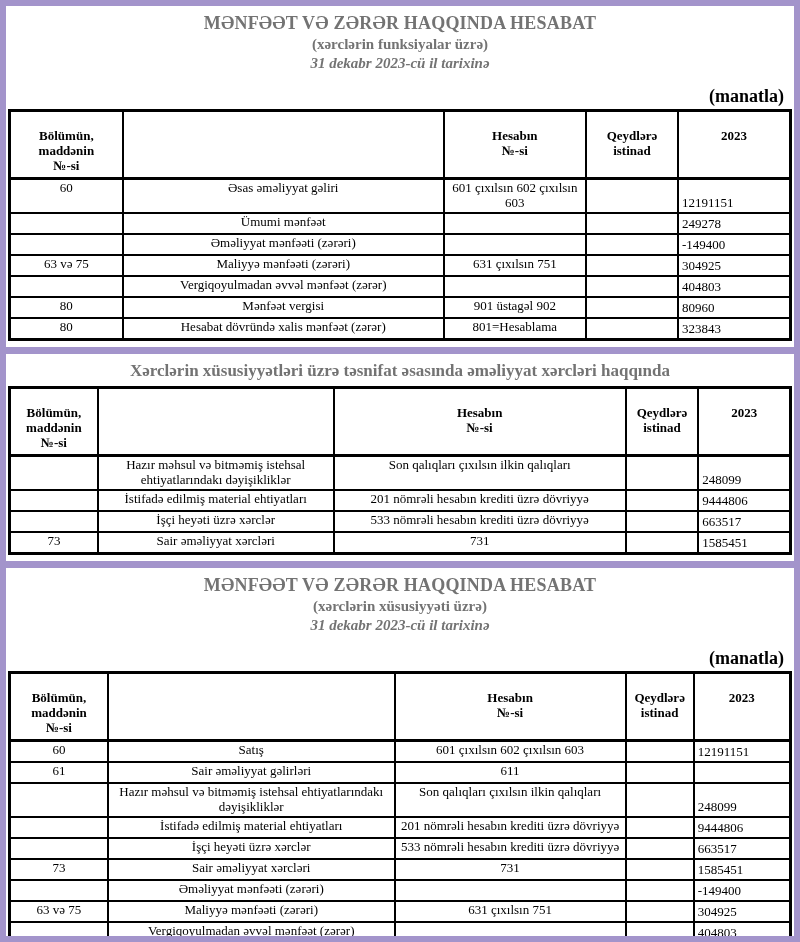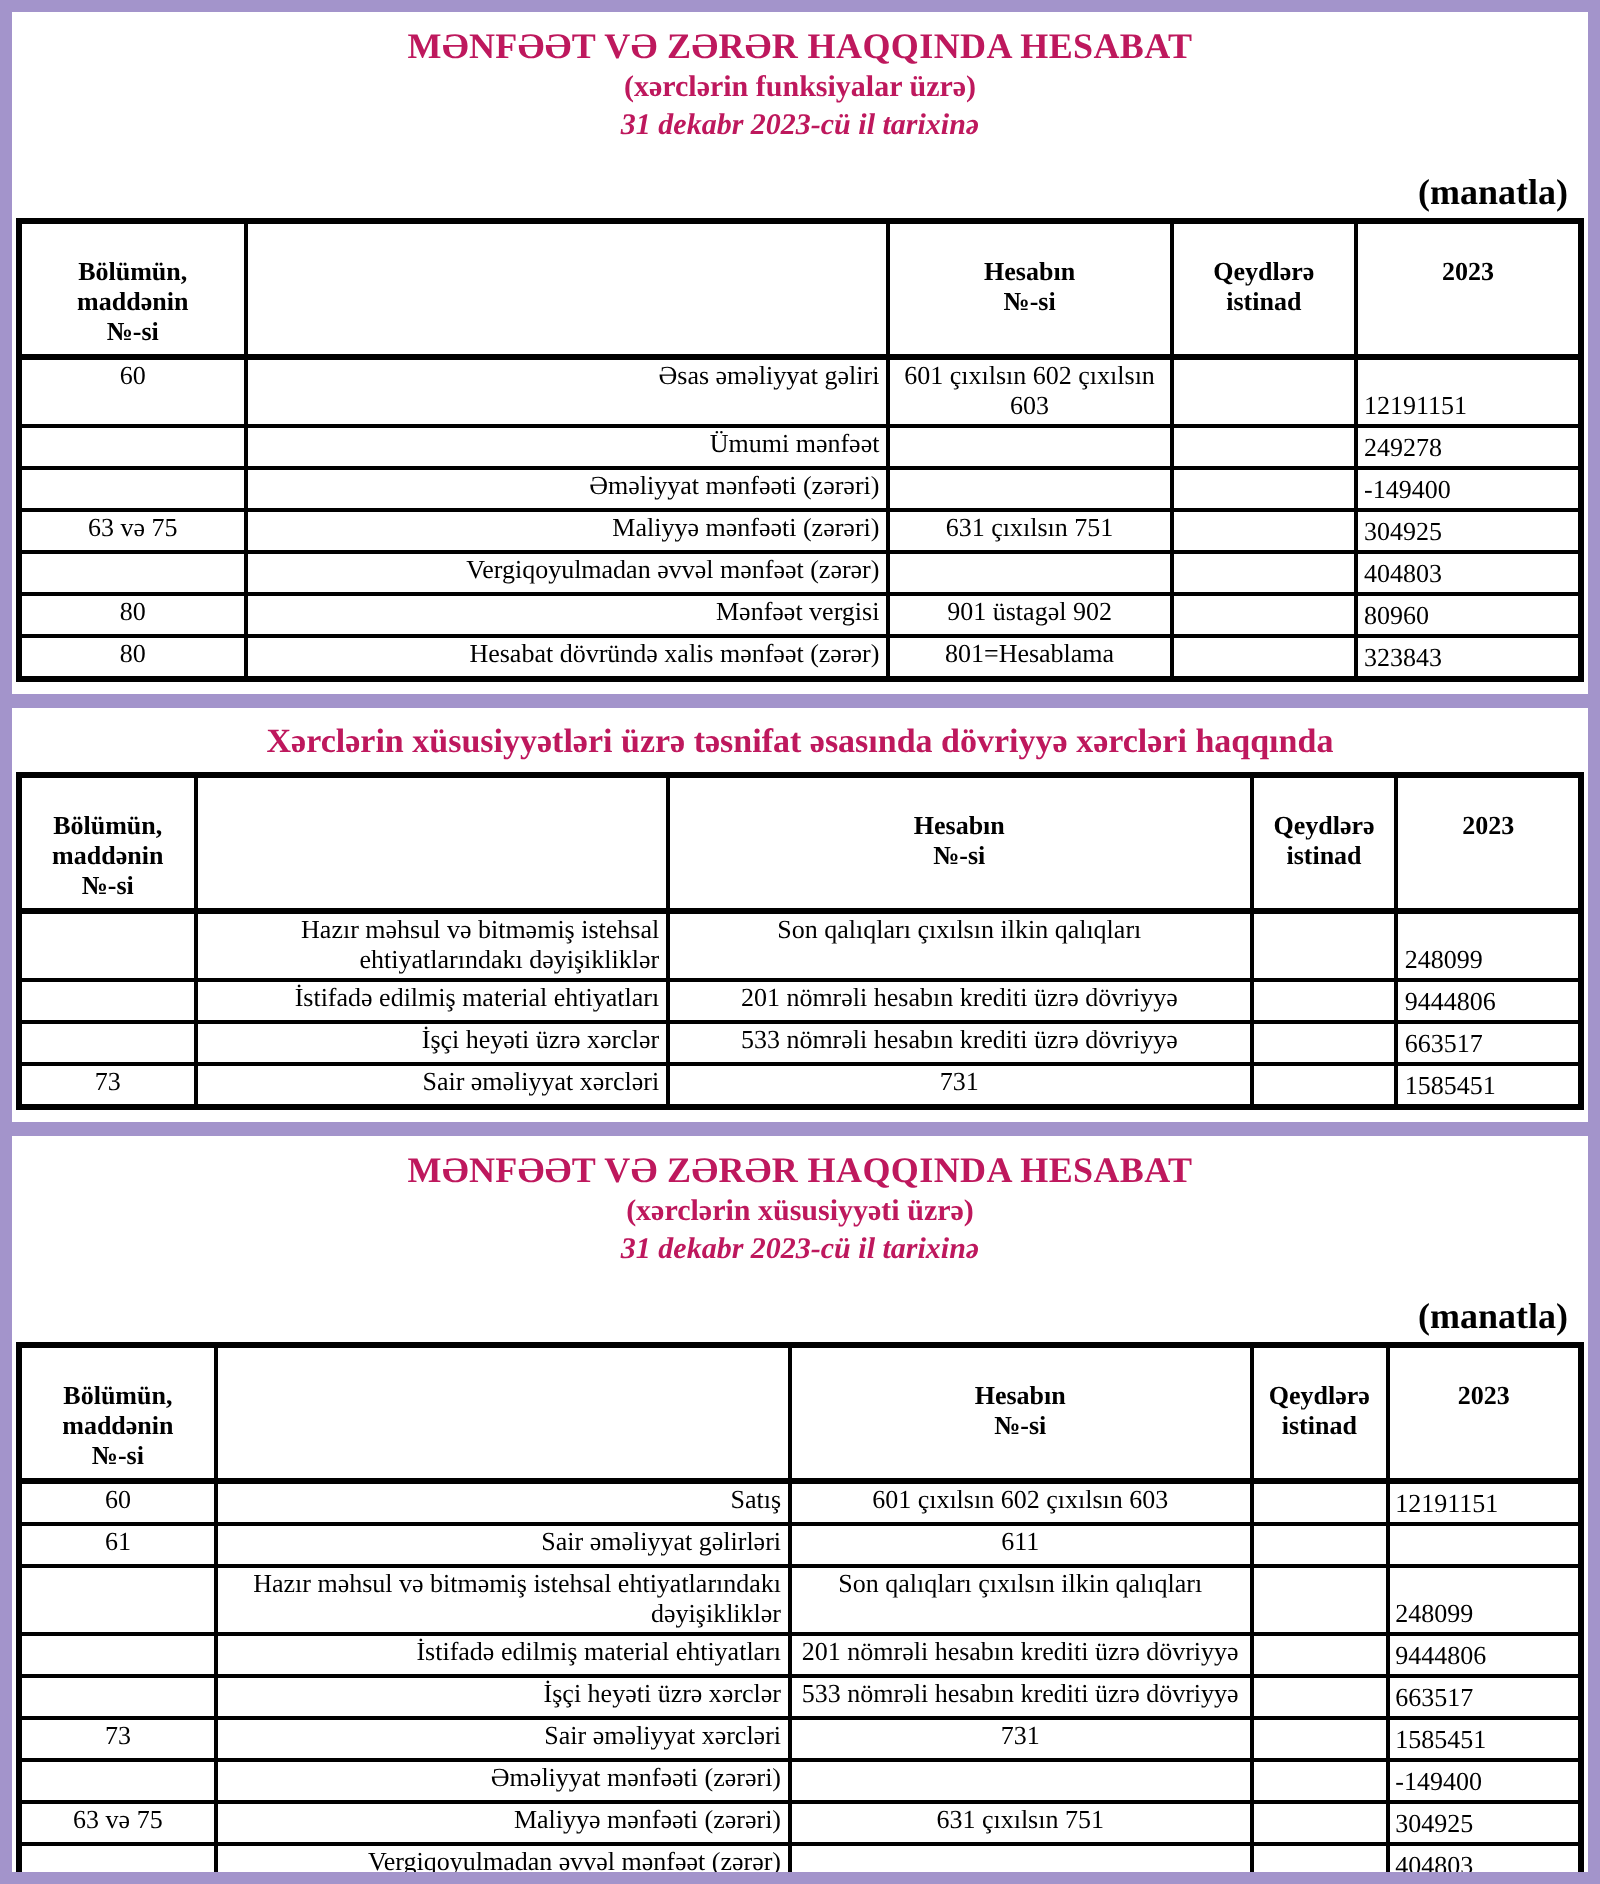--- a/index.html
+++ b/index.html
@@ -8,21 +8,21 @@
     width:800px; height:942px;
     box-sizing:border-box;
     border:6px solid #a394cb;
     background:#ffffff;
     overflow:hidden;
     font-family:"Liberation Serif","DejaVu Serif",serif;
     color:#000;
   }
   .divider { height:7px; background:#a394cb; width:100%; }
   .sec { padding-top:6px; }
-  .title-line { text-align:center; color:#be185d; font-weight:bold; margin:0; line-height:1.28; }
+  .title-line { text-align:center; color:#737373; font-weight:bold; margin:0; line-height:1.28; }
   .t-main  { font-size:18px; letter-spacing:0.2px; }
   .t-sub   { font-size:15px; }
   .t-date  { font-size:15px;font-style:italic; }
   .t-info  { font-size:17px; }
   .unit-note {
     text-align:right; font-size:18px; font-weight:bold;
     padding-right:10px; margin-top:13px; margin-bottom:1px;
   }
   table.rpt {
     border-collapse:collapse;
@@ -38,21 +38,21 @@
     padding:1px 3px;
     overflow:hidden;
   }
   table.rpt th {
     font-weight:bold; text-align:center; vertical-align:top;
     white-space:pre-line; padding-top:17px; padding-bottom:3px;
     border-bottom:3px solid #000;
   }
   table.rpt td { height:17px; }
   td.c1 { text-align:center; vertical-align:top; }
-  td.c2 { text-align:right; vertical-align:top; padding-left:6px; }
+  td.c2 { text-align:center; vertical-align:top; padding-left:6px; }
   td.c3 { text-align:center; vertical-align:top; }
   td.c4 { vertical-align:top; }
   td.c5 { text-align:left; vertical-align:bottom; padding-right:9px; }
   tr.emph td { font-weight:bold; font-style:italic; }
   
   .w1 .co1{width:14.5%} .w1 .co2{width:41.1%} .w1 .co3{width:18.2%} .w1 .co4{width:11.8%} .w1 .co5{width:14.4%}
   .w2 .co1{width:11.3%} .w2 .co2{width:30.2%} .w2 .co3{width:37.4%} .w2 .co4{width:9.3%}  .w2 .co5{width:11.8%}
   .w3 .co1{width:12.6%} .w3 .co2{width:36.7%} .w3 .co3{width:29.6%} .w3 .co4{width:8.7%}  .w3 .co5{width:12.4%}
   .sec1-tablegap { height:2px; }
 </style>
@@ -137,21 +137,21 @@
             <td class="c4"></td>
             <td class="c5">323843</td>
           </tr>
         </tbody>
     </table>
   </div>
 
   <div class="divider"></div>
 
   <div class="sec">
-    <p class="title-line t-info">Xərclərin xüsusiyyətləri üzrə təsnifat əsasında dövriyyə xərcləri haqqında</p>
+    <p class="title-line t-info">Xərclərin xüsusiyyətləri üzrə təsnifat əsasında əməliyyat xərcləri haqqında</p>
     <div class="sec1-tablegap"></div>
     <table class="rpt w2">
       <colgroup>
           <col class="co1">
           <col class="co2">
           <col class="co3">
           <col class="co4">
           <col class="co5">
         </colgroup>
       <thead>

